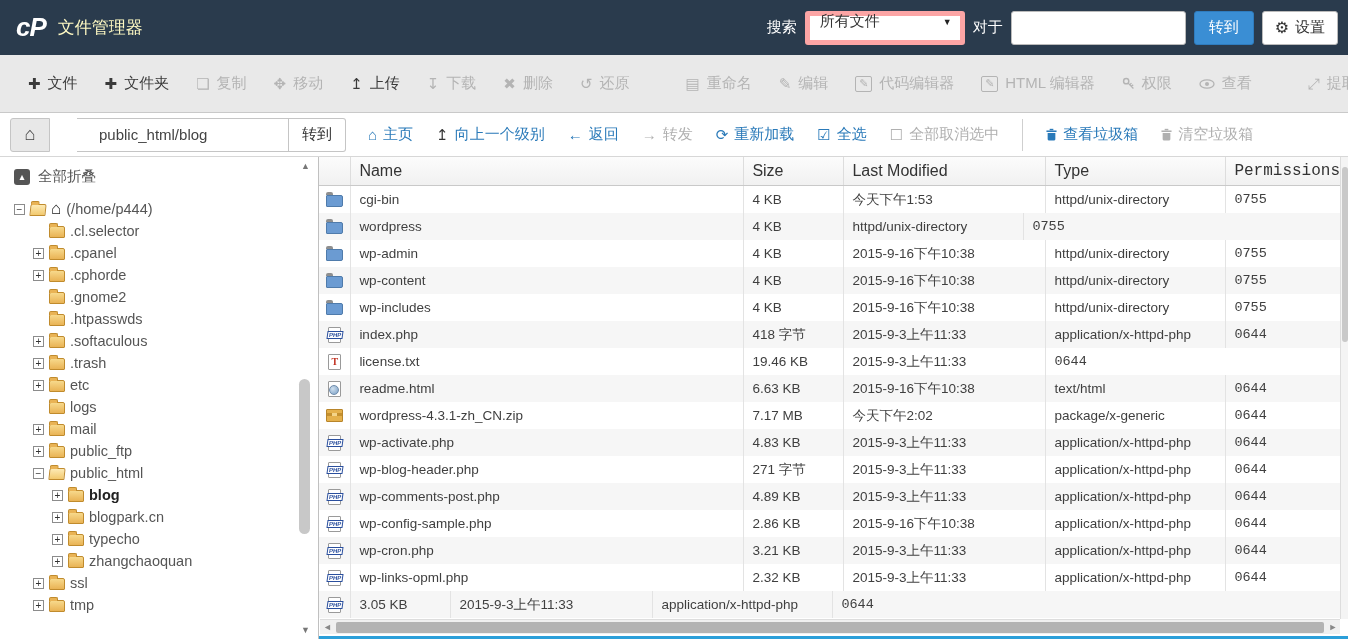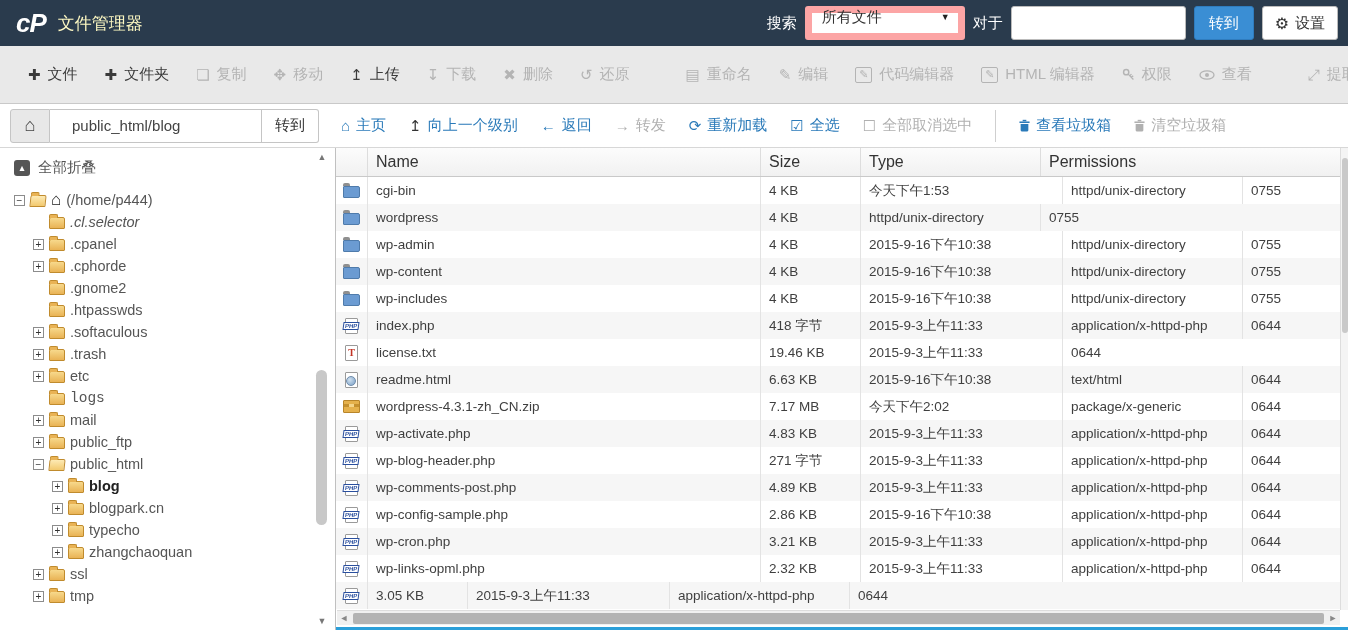--- a/index.html
+++ b/index.html
@@ -1,26 +1,26 @@
 <!DOCTYPE html>
 <html><head>
 <meta charset="utf-8">
 <style>
   * { margin:0; padding:0; box-sizing:border-box; }
   html,body { width:1348px; height:639px; overflow:hidden; background:#fff;
     font-family:"Liberation Sans","DejaVu Sans",sans-serif; }
 
   
-  .hdr { height:46px; background:#2a3b4d; display:flex; align-items:center;
+  .hdr { height:55px; background:#2a3b4d; display:flex; align-items:center;
          justify-content:space-between; padding:0 10px 0 16px; }
   .brand { display:flex; align-items:center; gap:12px; }
   .logo { color:#fff; font-weight:bold; font-style:italic; font-size:26px; letter-spacing:-1px; }
   .app-title { color:#fef9c3; font-size:17px; }
   .hsearch { display:flex; align-items:center; gap:8px; color:#fff; font-size:15px; }
-  .sel { background:#fff; border:7px solid #fca5a5; border-radius:3px; width:160px; height:34px;
+  .sel { background:#fff; border:5px solid #fca5a5; border-radius:3px; width:160px; height:34px;
          display:flex; align-items:center; justify-content:space-between; padding:0 8px 12px 10px;
          color:#333; font-size:15px; }
   .sel .caret { font-size:9px; color:#222; }
   .hsearch input { width:175px; height:34px; border:1px solid #bbb; border-radius:3px; padding:0 8px; font-size:14px; }
   .btn-blue { background:#3a8ed4; color:#fff; border:1px solid #2f7cbe; border-radius:3px;
               height:34px; padding:0 14px; font-size:15px; cursor:pointer; }
   .btn-white { background:#fff; color:#333; border:1px solid #bbb; border-radius:3px;
                height:34px; padding:0 12px; font-size:15px; display:flex; align-items:center; gap:6px; cursor:pointer; }
   .gear { font-size:16px; }
 
@@ -33,21 +33,21 @@
   .ticon { display:inline-flex; align-items:center; justify-content:center; font-size:15px; line-height:1; }
   .ticon.boxed { border:1px solid currentColor; border-radius:2px; width:17px; height:16px; font-size:11px; }
   .tb-sep { width:1px; height:36px; background:#bdbdbd; margin:0 27px 0 2px; }
 
   
   .pathbar { height:44px; background:#fff; border-bottom:1px solid #d7d7d7;
              display:flex; align-items:center; padding:0 10px; }
   .pgroup { display:flex; align-items:stretch; height:34px; margin-right:22px; }
   .home-btn { width:40px; background:#e8e8e8; border:1px solid #c5c5c5; border-radius:3px 0 0 3px;
               font-size:18px; color:#444; cursor:pointer; }
-  .path-input { width:212px; border:1px solid #c5c5c5; border-left:none; padding:0 22px; font-size:15px; color:#444; }
+  .path-input { width:212px; border:1px solid #c5c5c5; border-left:none; padding:0 22px; font-size:15px; color:#444;margin-left:27px; }
   .go-btn { background:#fff; border:1px solid #c5c5c5; border-left:none; border-radius:0 3px 3px 0;
             padding:0 13px; font-size:15px; color:#333; cursor:pointer; }
   .navlinks { display:flex; align-items:center; }
   .nlink { display:flex; align-items:center; gap:6px; margin-right:23px; font-size:15px; cursor:pointer; white-space:nowrap; }
   .nlink.link { color:#2a7ab9; }
   .nlink.disabled { color:#b0b0b0; }
   .nlink .dark-ic { color:#333; }
   .nl-sep { width:1px; height:32px; background:#cfcfcf; margin:0 23px 0 0; }
 
   
@@ -83,21 +83,21 @@
            border-bottom:1px solid #c9c9c9; font-size:16px; color:#333; align-items:center; }
   .thead > div { padding:0 8px; border-right:1px solid #ddd; height:100%; display:flex; align-items:center; }
   .trow { display:flex; height:27px; align-items:center; font-size:13.5px; color:#3f3f3f; }
   .trow.alt { background:#f6f6f6; }
   .trow > div { padding:0 8px; border-right:1px solid #e3e3e3; height:100%; display:flex; align-items:center; overflow:hidden; white-space:nowrap; }
   .c0 { width:32px; justify-content:center; padding:0 !important; }
   .c1 { width:393px; }
   .c2 { width:100px; }
   .c3 { width:202px; }
   .c4 { width:180px; }
-  .c5 { flex:1; border-right:none !important; }
+  .c5 { flex:1; border-right:none !important;font-family:Liberation Mono, monospace; }
 
   
   .fi-folder { width:17px; height:12px; background:#6b9bd2; border:1px solid #4f7bab;
                border-radius:1px 2px 2px 1px; position:relative; margin-top:2px; }
   .fi-folder::before { content:""; position:absolute; top:-4px; left:-1px; width:7px; height:3px;
                background:#8f8f8f; border-radius:2px 2px 0 0; }
   .fi-page { width:13px; height:16px; background:#fff; border:1px solid #9a9a9a; border-radius:1px;
              position:relative; display:flex; align-items:center; justify-content:center; }
   .fi-page.php::after { content:"PHP"; font-size:6px; font-weight:bold; color:#2a4f9e;
              border:1px solid #2a4f9e; padding:0 1px; transform:skewX(-8deg); background:#fff; }
@@ -282,21 +282,21 @@
       <span class="collapse-icon">▴</span>
       <span>全部折叠</span>
     </div>
     <div id="tree">
         <div class="tree-row" style="padding-left: 0px;">
           <span class="exp">−</span>
           <span class="tree-folder open"></span>
           <span class="home-glyph">⌂</span>
           <span class="tlabel">(/home/p444)</span>
         </div>
-        <div class="tree-row" style="padding-left: 19px; font-style: italic;">
+        <div class="tree-row" style="padding-left: 19px;">
           <span class="exp-sp"></span>
           <span class="tree-folder"></span>
           <span class="tlabel">.cl.selector</span>
         </div>
         <div class="tree-row" style="padding-left: 19px;">
           <span class="exp">+</span>
           <span class="tree-folder"></span>
           <span class="tlabel">.cpanel</span>
         </div>
         <div class="tree-row" style="padding-left: 19px;">
@@ -322,21 +322,21 @@
         <div class="tree-row" style="padding-left: 19px;">
           <span class="exp">+</span>
           <span class="tree-folder"></span>
           <span class="tlabel">.trash</span>
         </div>
         <div class="tree-row" style="padding-left: 19px;">
           <span class="exp">+</span>
           <span class="tree-folder"></span>
           <span class="tlabel">etc</span>
         </div>
-        <div class="tree-row" style="padding-left: 19px; font-family: Liberation Mono, monospace;">
+        <div class="tree-row" style="padding-left: 19px;">
           <span class="exp-sp"></span>
           <span class="tree-folder"></span>
           <span class="tlabel">logs</span>
         </div>
         <div class="tree-row" style="padding-left: 19px;">
           <span class="exp">+</span>
           <span class="tree-folder"></span>
           <span class="tlabel">mail</span>
         </div>
         <div class="tree-row" style="padding-left: 19px;">
@@ -386,20 +386,21 @@
       <span class="arr down">▼</span>
     </div>
 
   </aside>
 
   <section class="content">
     <div class="thead" id="thead">
         <div class="c0"></div>
         <div class="c1">Name</div>
         <div class="c2">Size</div>
+        <div class="c3">Last Modified</div>
         <div class="c4">Type</div>
         <div class="c5">Permissions</div>
       </div>
     <div class="tbody" id="tbody">
         <div class="trow">
           <div class="c0">
             <span class="fi-folder"></span>
           </div>
           <div class="c1">cgi-bin</div>
           <div class="c2">4 KB</div>

